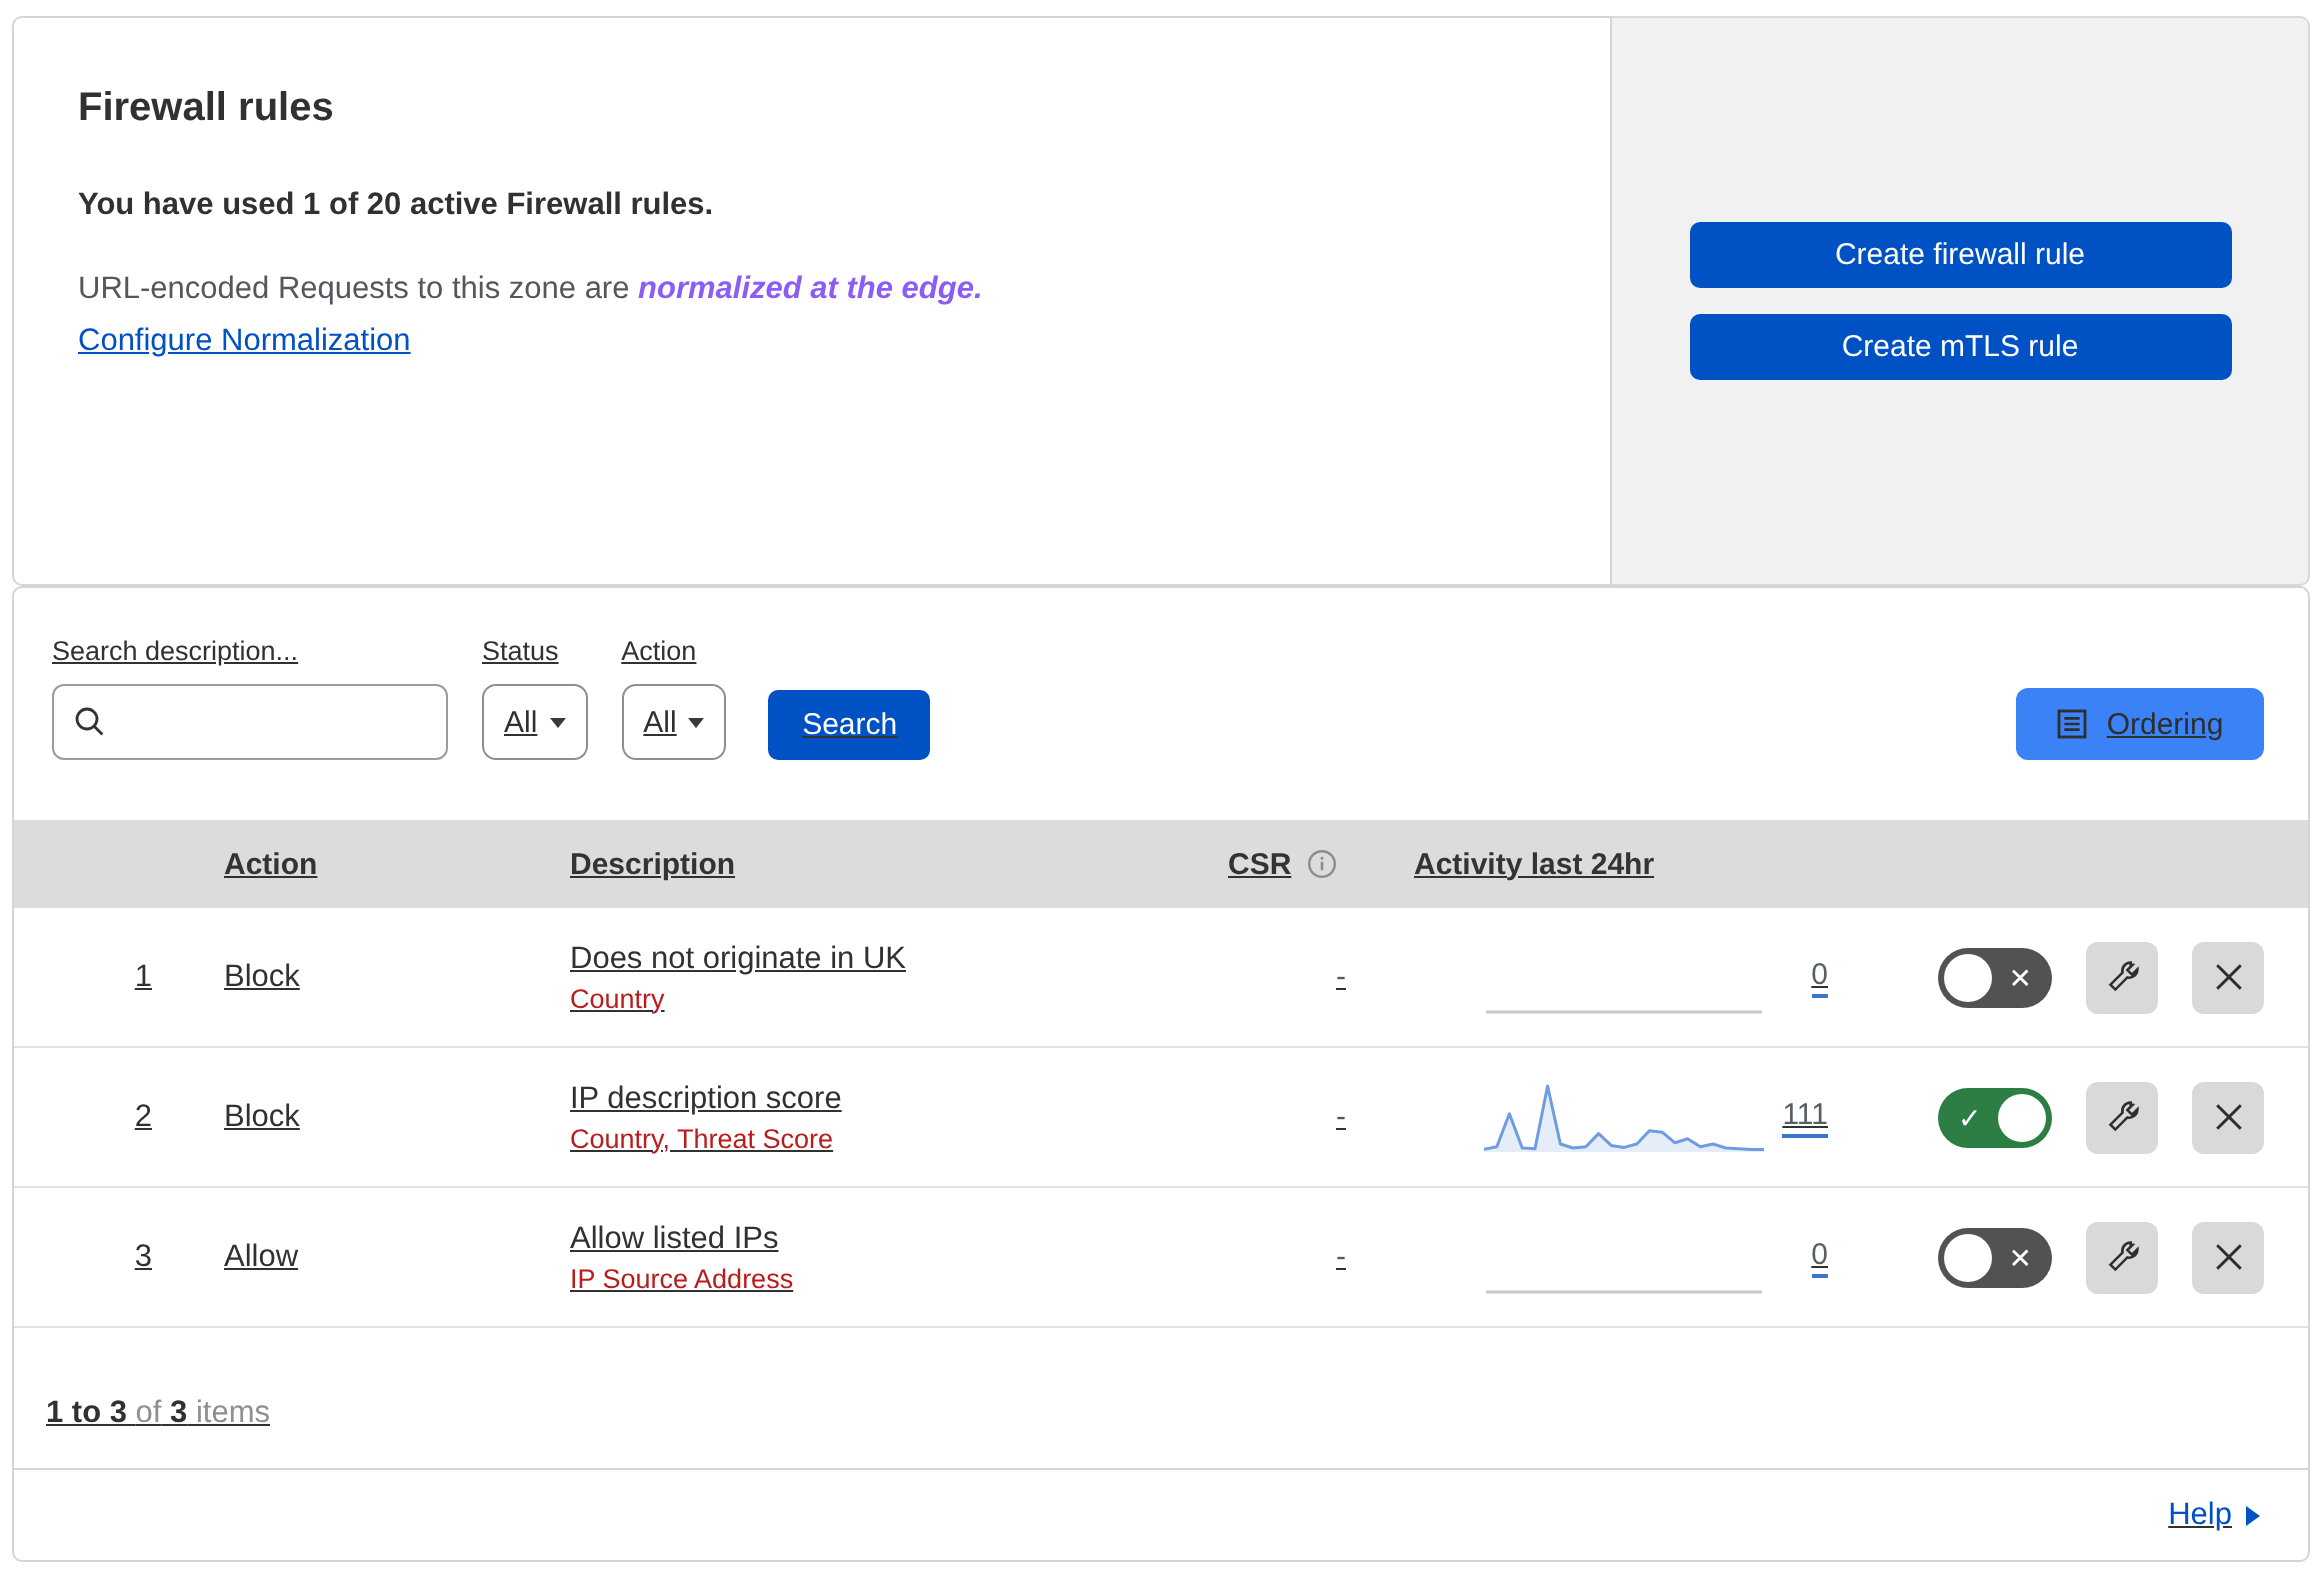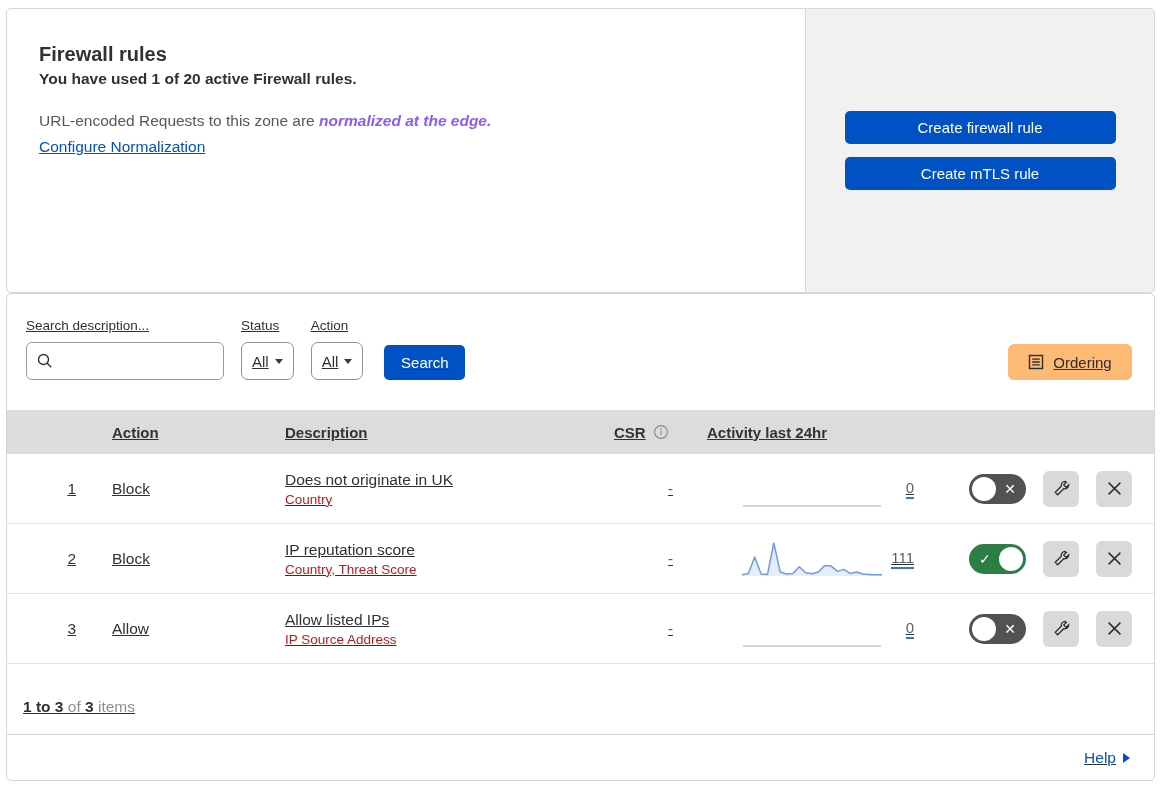--- a/index.html
+++ b/index.html
@@ -2,21 +2,21 @@
 <html><head>
 <meta charset="utf-8">
 <style>
   * { margin:0; padding:0; box-sizing:border-box; }
   html,body { background:#fff; font-family:"Liberation Sans", sans-serif; color:#313131; }
   .page { width:1161px; height:791px; padding:8px 6px 5px 6px; }
 
   
   .top-row { display:flex; width:1149px; height:285px; }
   .intro-card { width:800px; background:#fff; border:1px solid #d5d5d5; border-radius:5px 0 0 5px; padding:34px 40px 0 32px; }
-  .intro-title { font-size:20px; font-weight:700; color:#313131; margin-bottom:4px; }
+  .intro-title { font-size:20px; font-weight:700; color:#313131; margin-bottom:28px; }
   .intro-desc { font-size:15.5px; line-height:1.65; color:#56565c; margin-bottom:22px; }
   .intro-usage { font-size:15.5px; font-weight:700; color:#313131; margin-bottom:24px; }
   .intro-norm { font-size:15.5px; color:#56565c; margin-bottom:8px; }
   .intro-norm b { color:#8b5cf6;font-style:italic; }
   .intro-link { font-size:15.5px; color:#0051c3; text-decoration:underline; cursor:pointer; }
   .cta-panel { flex:1; background:#f1f1f1; border:1px solid #d9d9d9; border-left:none; border-radius:0 5px 5px 0;
                display:flex; flex-direction:column; align-items:center; justify-content:center; gap:13px; }
   .btn-primary { background:#0051c3; color:#fff; border:none; border-radius:5px; font-family:inherit;
                  font-size:15px; cursor:pointer; }
   .cta-panel .btn-primary { width:271px; height:33px; }
@@ -30,21 +30,21 @@
   .search-box { position:relative; width:198px; height:38px; }
   .search-box input { width:100%; height:100%; border:1px solid #9b9b9b; border-radius:6px; padding:0 10px 0 36px;
                       font-family:inherit; font-size:14px; outline:none; background:#fff; }
   .search-box svg { position:absolute; left:11px; top:11px; }
   .dropdown { height:38px; min-width:46px; border:1px solid #8f8f8f; border-radius:7px; background:#fff;
               display:flex; align-items:center; justify-content:center; gap:6px; padding:0 10px; font-size:15px;
               color:#313131; cursor:pointer; }
   .caret-down { width:0; height:0; border-left:4.5px solid transparent; border-right:4.5px solid transparent;
                 border-top:5px solid #3a3a3a; }
   .search-btn { width:81px; height:35px; margin-left:4px; }
-  .ordering-btn { margin-left:auto; width:124px; height:36px; background:#fdba74; border:none; border-radius:6px;
+  .ordering-btn { margin-left:auto; width:124px; height:36px; background:#3b82f6; border:none; border-radius:6px;
                   display:flex; align-items:center; justify-content:center; gap:9px; font-family:inherit;
                   font-size:15px; color:#2e2e2e; cursor:pointer;text-align:center; }
 
   
   .grid-row { display:grid; grid-template-columns:85px 188px 322px 85px 235px 1fr; align-items:center; }
   .thead { background:#dcdcdc; height:44px; font-size:15px; font-weight:700; color:#333; }
   .th-action { padding-left:20px; }
   .th-desc { padding-left:5px; }
   .th-csr { padding-left:12px; display:flex; align-items:center; gap:7px; }
   .th-activity { padding-left:20px; }
@@ -187,21 +187,21 @@
             <line x1="12.5" y1="1.5" x2="1.5" y2="12.5" stroke="#2e2e2e" stroke-width="1.4"></line>
           </svg>
         </button>
       </div>
     </div>
 
     <div class="grid-row rule-row">
       <div class="cell-num">2</div>
       <div class="cell-action">Block</div>
       <div class="cell-desc">
-        <div class="desc-main">IP reputation score</div>
+        <div class="desc-main">IP description score</div>
         <div class="desc-sub">Country, Threat Score</div>
       </div>
       <div class="cell-csr">-</div>
       <div class="cell-activity">
         <svg class="spark" viewBox="0 0 140 42">
             <polygon points="0,38 0.0,36.7 6.4,35.4 12.7,18.9 19.1,36.0 25.5,36.4 31.8,5.0 38.2,34.0 44.5,36.0 50.9,35.4 57.3,28.8 63.6,34.7 70.0,35.7 76.4,34.0 82.7,27.4 89.1,28.1 95.5,33.4 101.8,31.4 108.2,35.4 114.5,34.0 120.9,36.0 127.3,36.4 133.6,36.7 140.0,36.7 140,38" fill="rgba(111,156,224,0.18)"></polygon>
             <polyline points="0.0,36.7 6.4,35.4 12.7,18.9 19.1,36.0 25.5,36.4 31.8,5.0 38.2,34.0 44.5,36.0 50.9,35.4 57.3,28.8 63.6,34.7 70.0,35.7 76.4,34.0 82.7,27.4 89.1,28.1 95.5,33.4 101.8,31.4 108.2,35.4 114.5,34.0 120.9,36.0 127.3,36.4 133.6,36.7 140.0,36.7" fill="none" stroke="#6f9ce0" stroke-width="1.5" stroke-linejoin="round"></polyline>
           </svg>
         <a class="count-link">111</a>
       </div>

